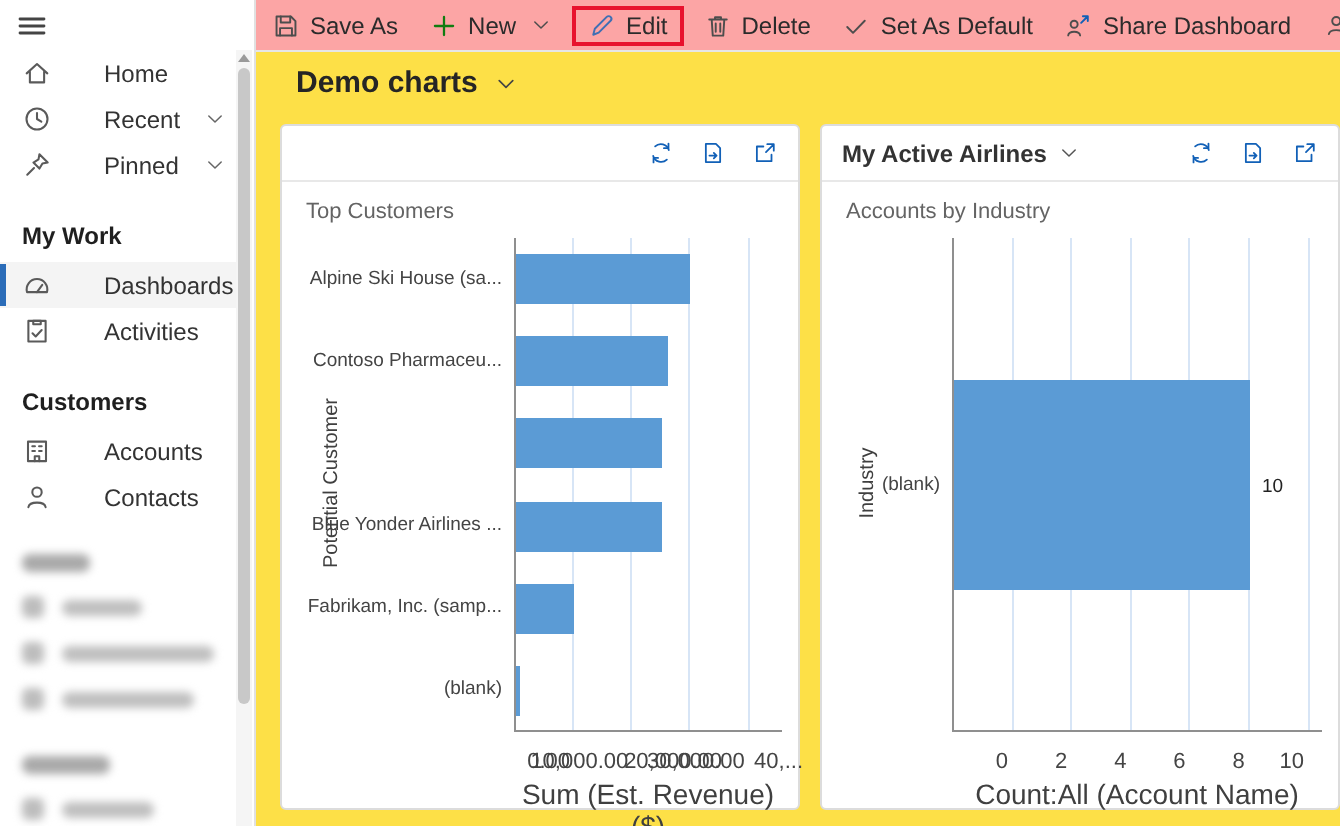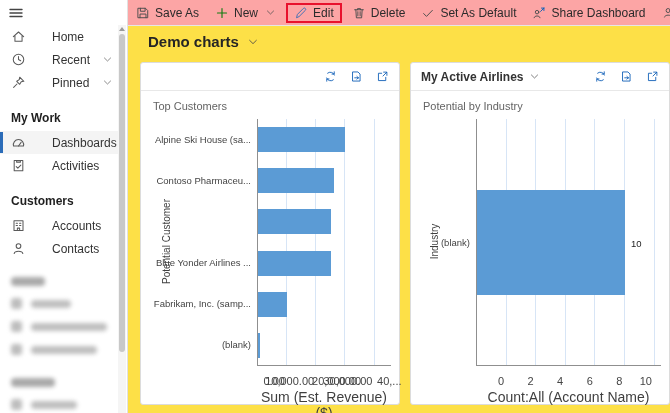--- a/index.html
+++ b/index.html
@@ -342,21 +342,21 @@
             </svg>
           </span>
           <span class="p-icon ic">
             <svg viewBox="0 0 16 16">
               <path class="s" d="M7 4H3v9h9V9"></path>
               <path class="s" d="M9.4 2.6h4v4M13.2 2.8 8.6 7.4"></path>
             </svg>
           </span>
         </div>
       </div>
-      <div class="panel-sub">Potential by Industry</div>
+      <div class="panel-sub">Accounts by Industry</div>
       <div class="chart">
         <div class="plot" style="left: 65px; top: 4px; width: 185px; height: 247px;">
           <div class="gl" style="left: 28.6px;"></div>
           <div class="gl" style="left: 58.2px;"></div>
           <div class="gl" style="left: 87.8px;"></div>
           <div class="gl" style="left: 117.4px;"></div>
           <div class="gl" style="left: 147px;"></div>
           <div class="gl" style="left: 176.6px;"></div>
           <div class="bar" style="top: 71px; height: 105px; width: 148px; background: rgb(91, 155, 213);"></div>
           <div class="dlabel" style="left: 154px; top: 118.5px;">10</div>

